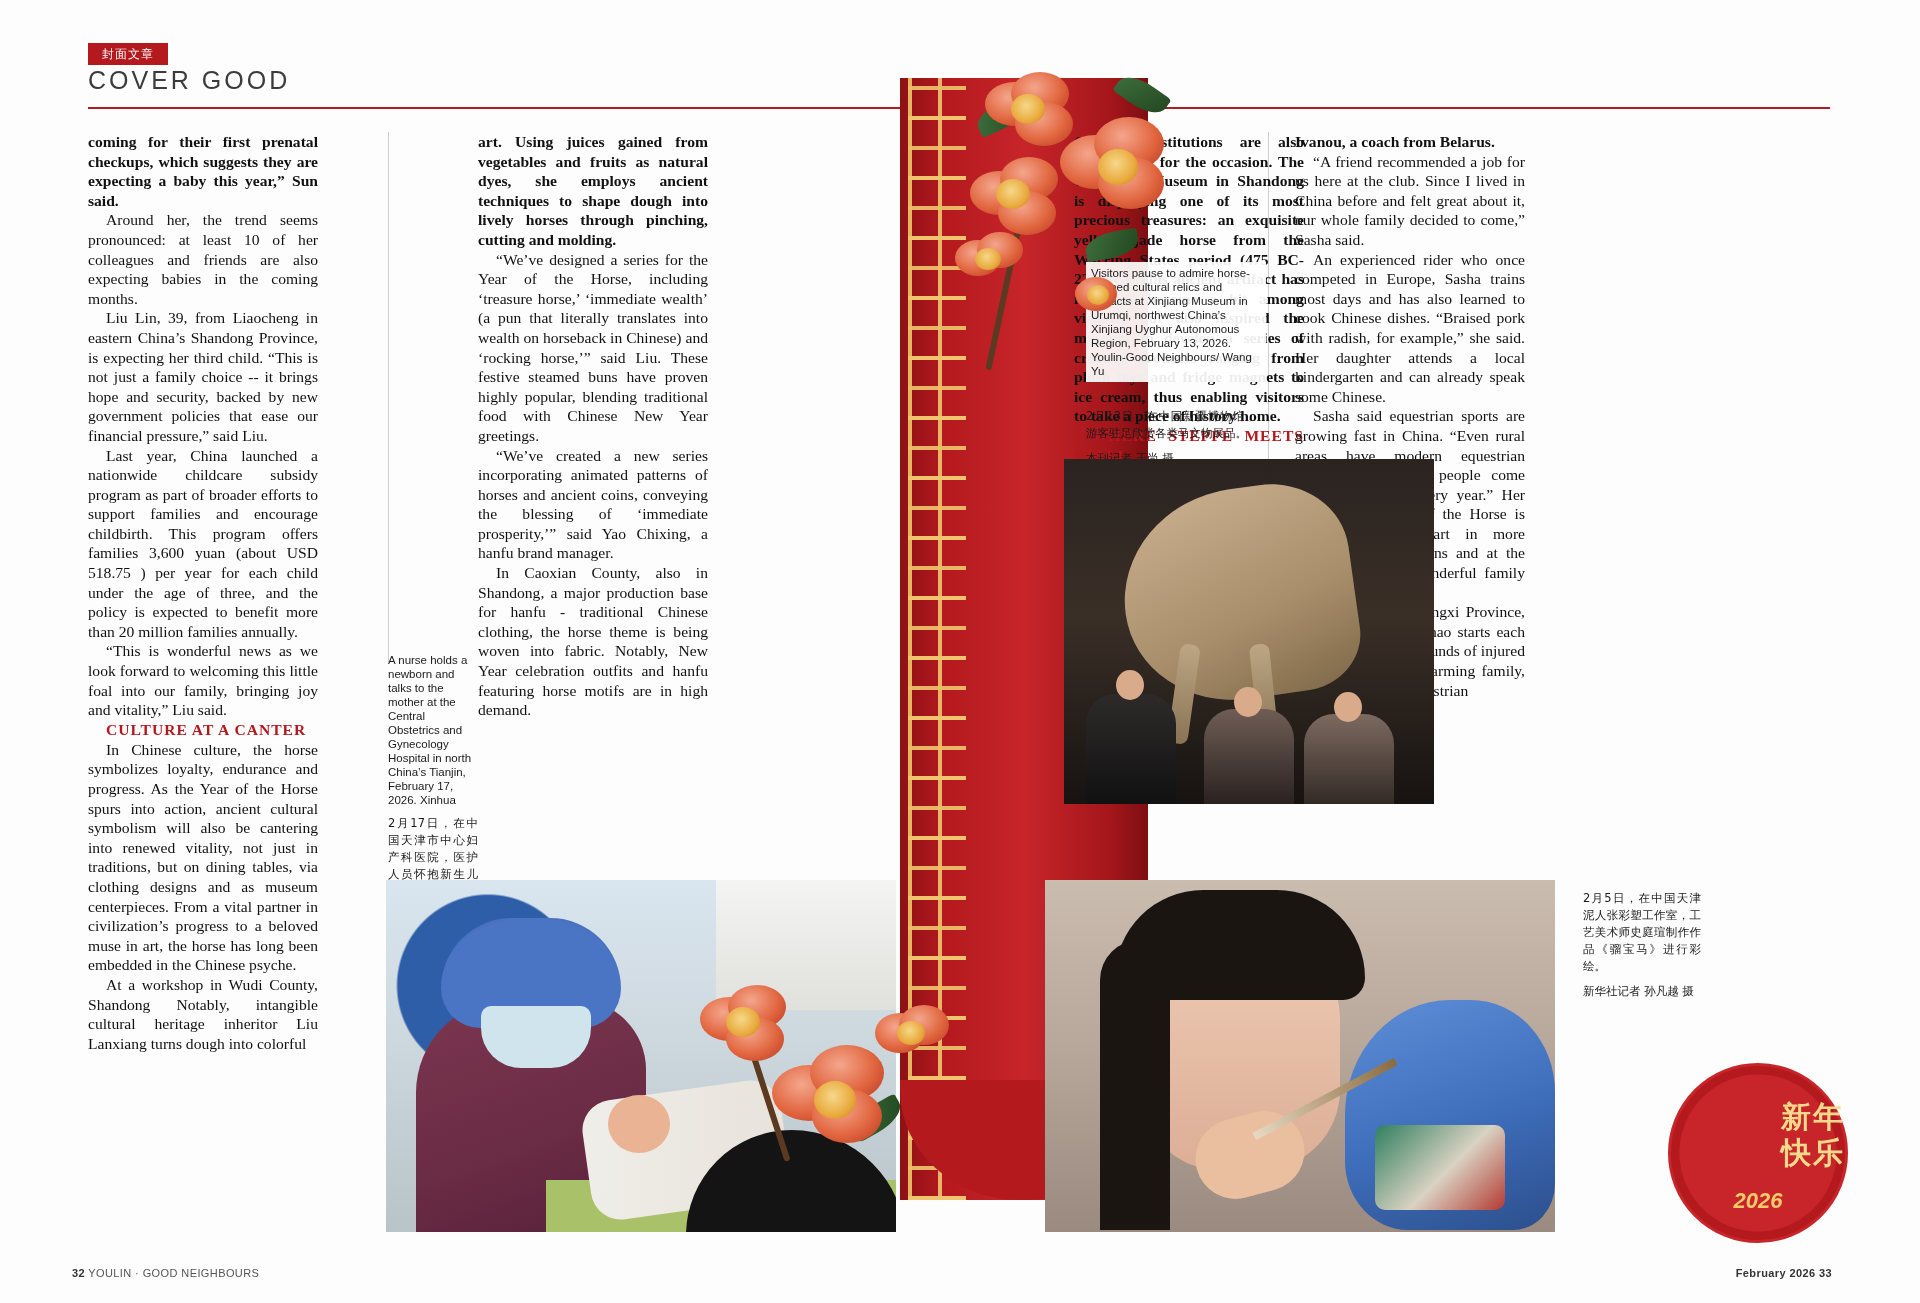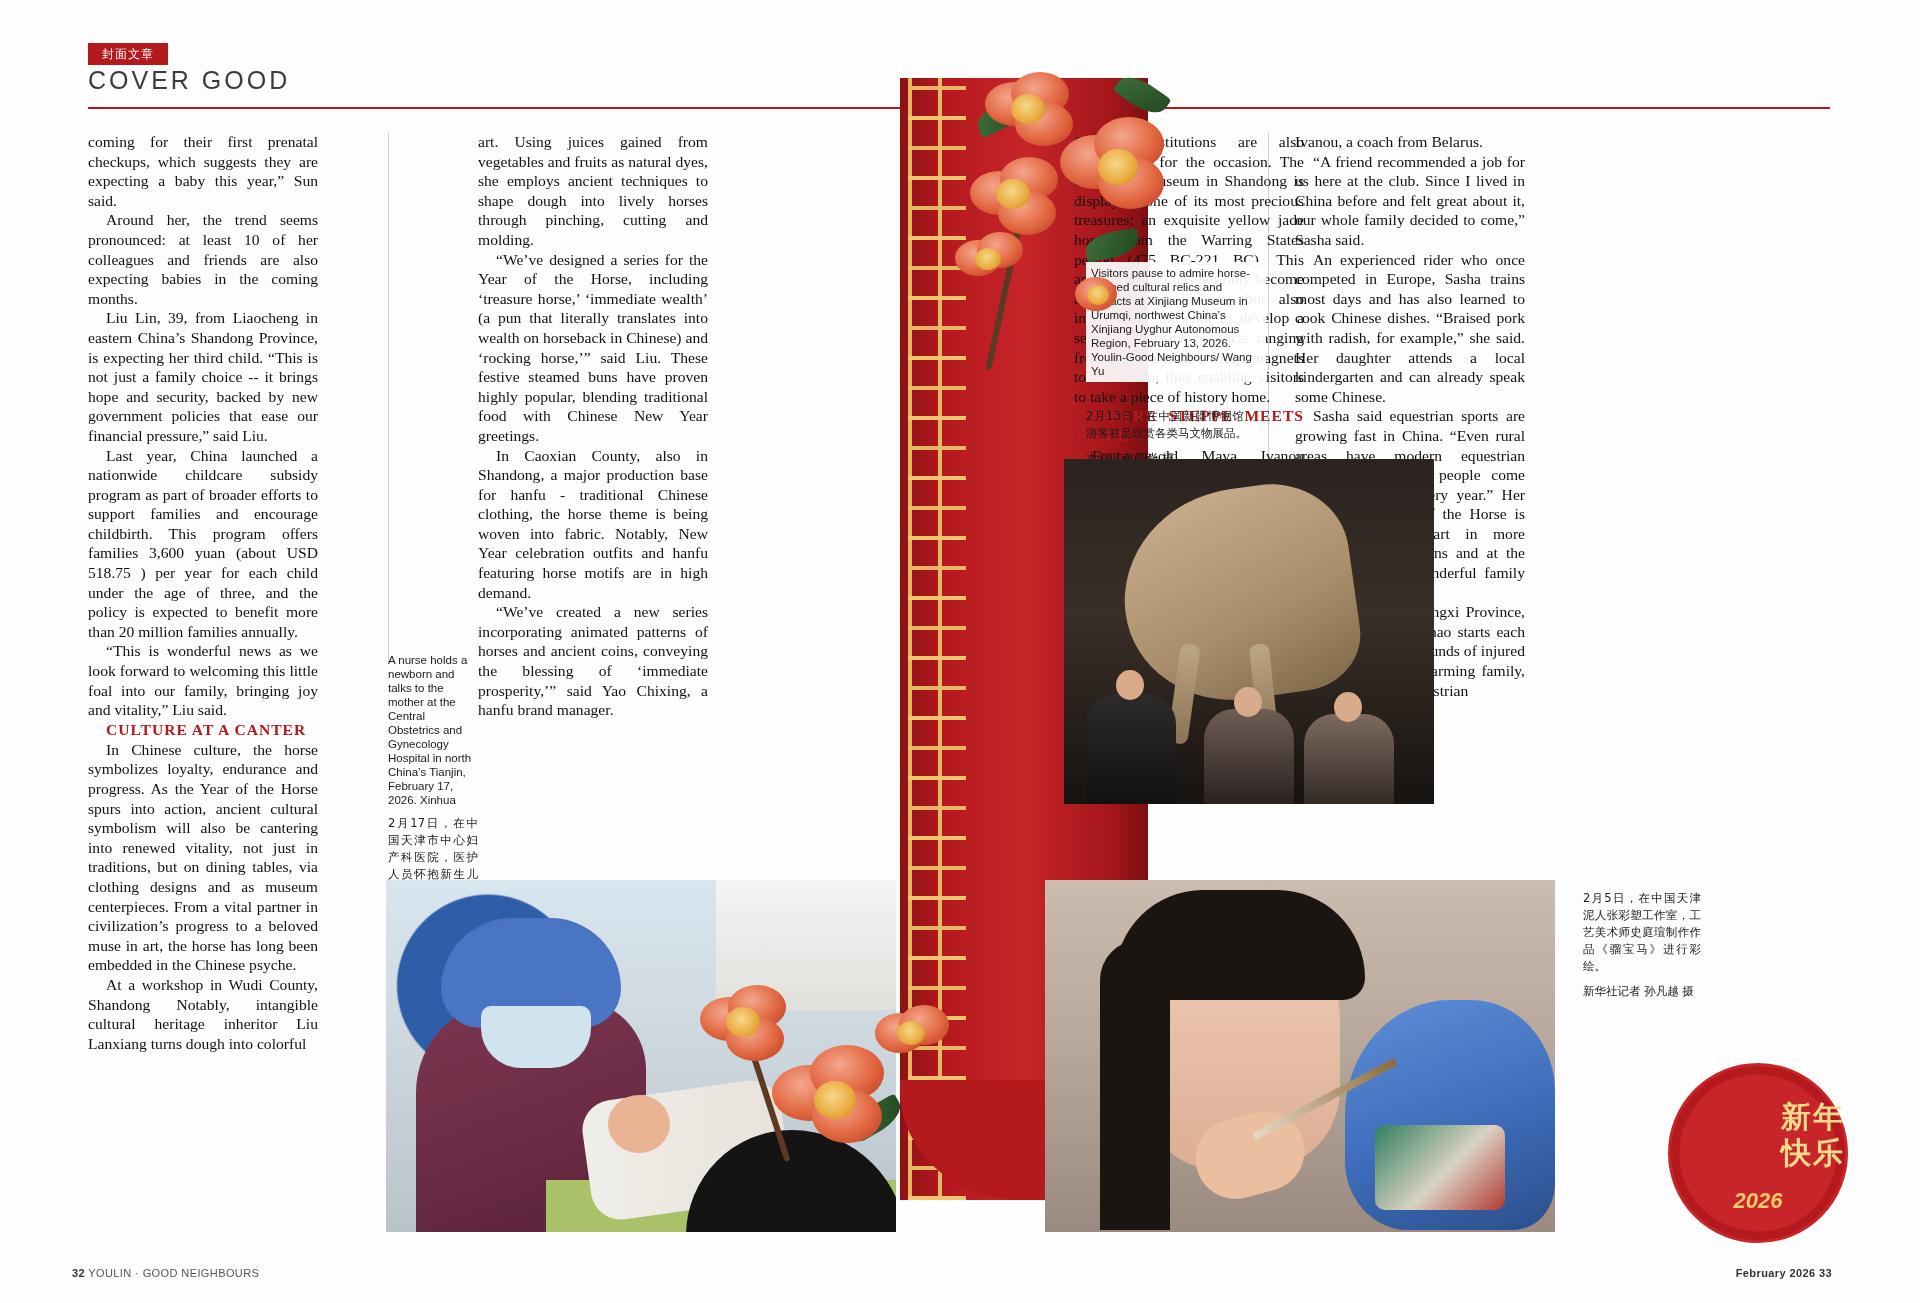--- a/index.html
+++ b/index.html
@@ -82,21 +82,21 @@
     position: absolute;
     font-size: 15.6px;
     line-height: 19.6px;
     text-align: justify;
     color: #111;
   }
   .col p {
     margin: 0 0 0 0;
     text-indent: 18px;
   }
-  .col p.first { text-indent: 0; }
+  .col p.first { text-indent: 0; font-weight: bold; }
   .subhead {
     color: #b4191e;
     font-weight: bold;
     letter-spacing: 1px;
     font-size: 15.6px;
     line-height: 20px;
     margin: 14px 0 10px 0;
     text-indent: 0;
     font-family: "Liberation Serif", serif;
   }
@@ -380,22 +380,22 @@
     <p>Last year, China launched a nationwide childcare subsidy program as part of broader efforts to support families and encourage childbirth. This program offers families 3,600 yuan (about USD 518.75 ) per year for each child under the age of three, and the policy is expected to benefit more than 20 million families annually.</p>
     <p>“This is wonderful news as we look forward to welcoming this little foal into our family, bringing joy and vitality,” Liu said.</p>
     <p class="subhead">CULTURE AT A CANTER</p>
     <p>In Chinese culture, the horse symbolizes loyalty, endurance and progress. As the Year of the Horse spurs into action, ancient cultural symbolism will also be cantering into renewed vitality, not just in traditions, but on dining tables, via clothing designs and as museum centerpieces. From a vital partner in civilization’s progress to a beloved muse in art, the horse has long been embedded in the Chinese psyche.</p>
     <p>At a workshop in Wudi County, Shandong Notably, intangible cultural heritage inheritor Liu Lanxiang turns dough into colorful</p>
   </div>
 
   <div class="col" id="col2">
     <p class="first">art. Using juices gained from vegetables and fruits as natural dyes, she employs ancient techniques to shape dough into lively horses through pinching, cutting and molding.</p>
     <p>“We’ve designed a series for the Year of the Horse, including ‘treasure horse,’ ‘immediate wealth’ (a pun that literally translates into wealth on horseback in Chinese) and ‘rocking horse,’” said Liu. These festive steamed buns have proven highly popular, blending traditional food with Chinese New Year greetings.</p>
+    <p>“We’ve created a new series incorporating animated patterns of horses and ancient coins, conveying the blessing of ‘immediate prosperity,’” said Yao Chixing, a hanfu brand manager.</p>
     <p>In Caoxian County, also in Shandong, a major production base for hanfu - traditional Chinese clothing, the horse theme is being woven into fabric. Notably, New Year celebration outfits and hanfu featuring horse motifs are in high demand.</p>
-    <p>“We’ve created a new series incorporating animated patterns of horses and ancient coins, conveying the blessing of ‘immediate prosperity,’” said Yao Chixing, a hanfu brand manager.</p>
   </div>
 
   <div class="col" id="col3">
     <p class="first">Cultural institutions are also saddling up for the occasion. The Confucius Museum in Shandong is displaying one of its most precious treasures: an exquisite yellow jade horse from the Warring States period (475 BC-221 BC). This ancient artifact has not only become a hit among visitors, but also inspired the museum to develop a series of creative products ranging from plush toys and fridge magnets to ice cream, thus enabling visitors to take a piece of history home.</p>
     <p class="subhead">WHERE STEPPE MEETS STALL</p>
     <p>Four-year-old Maya Ivanou moved to China with her parents in 2023. The family settled in Dongting Town, east China’s Anhui Province, home to the Yangtze River Delta International Equestrian Center. Maya’s mother, Aleksandra Timofeeva, better known as Sasha, is an equestrian from Russia and her father, Vasil</p>
   </div>
 
   <div class="col" id="col4">
     <p class="first">Ivanou, a coach from Belarus.</p>

